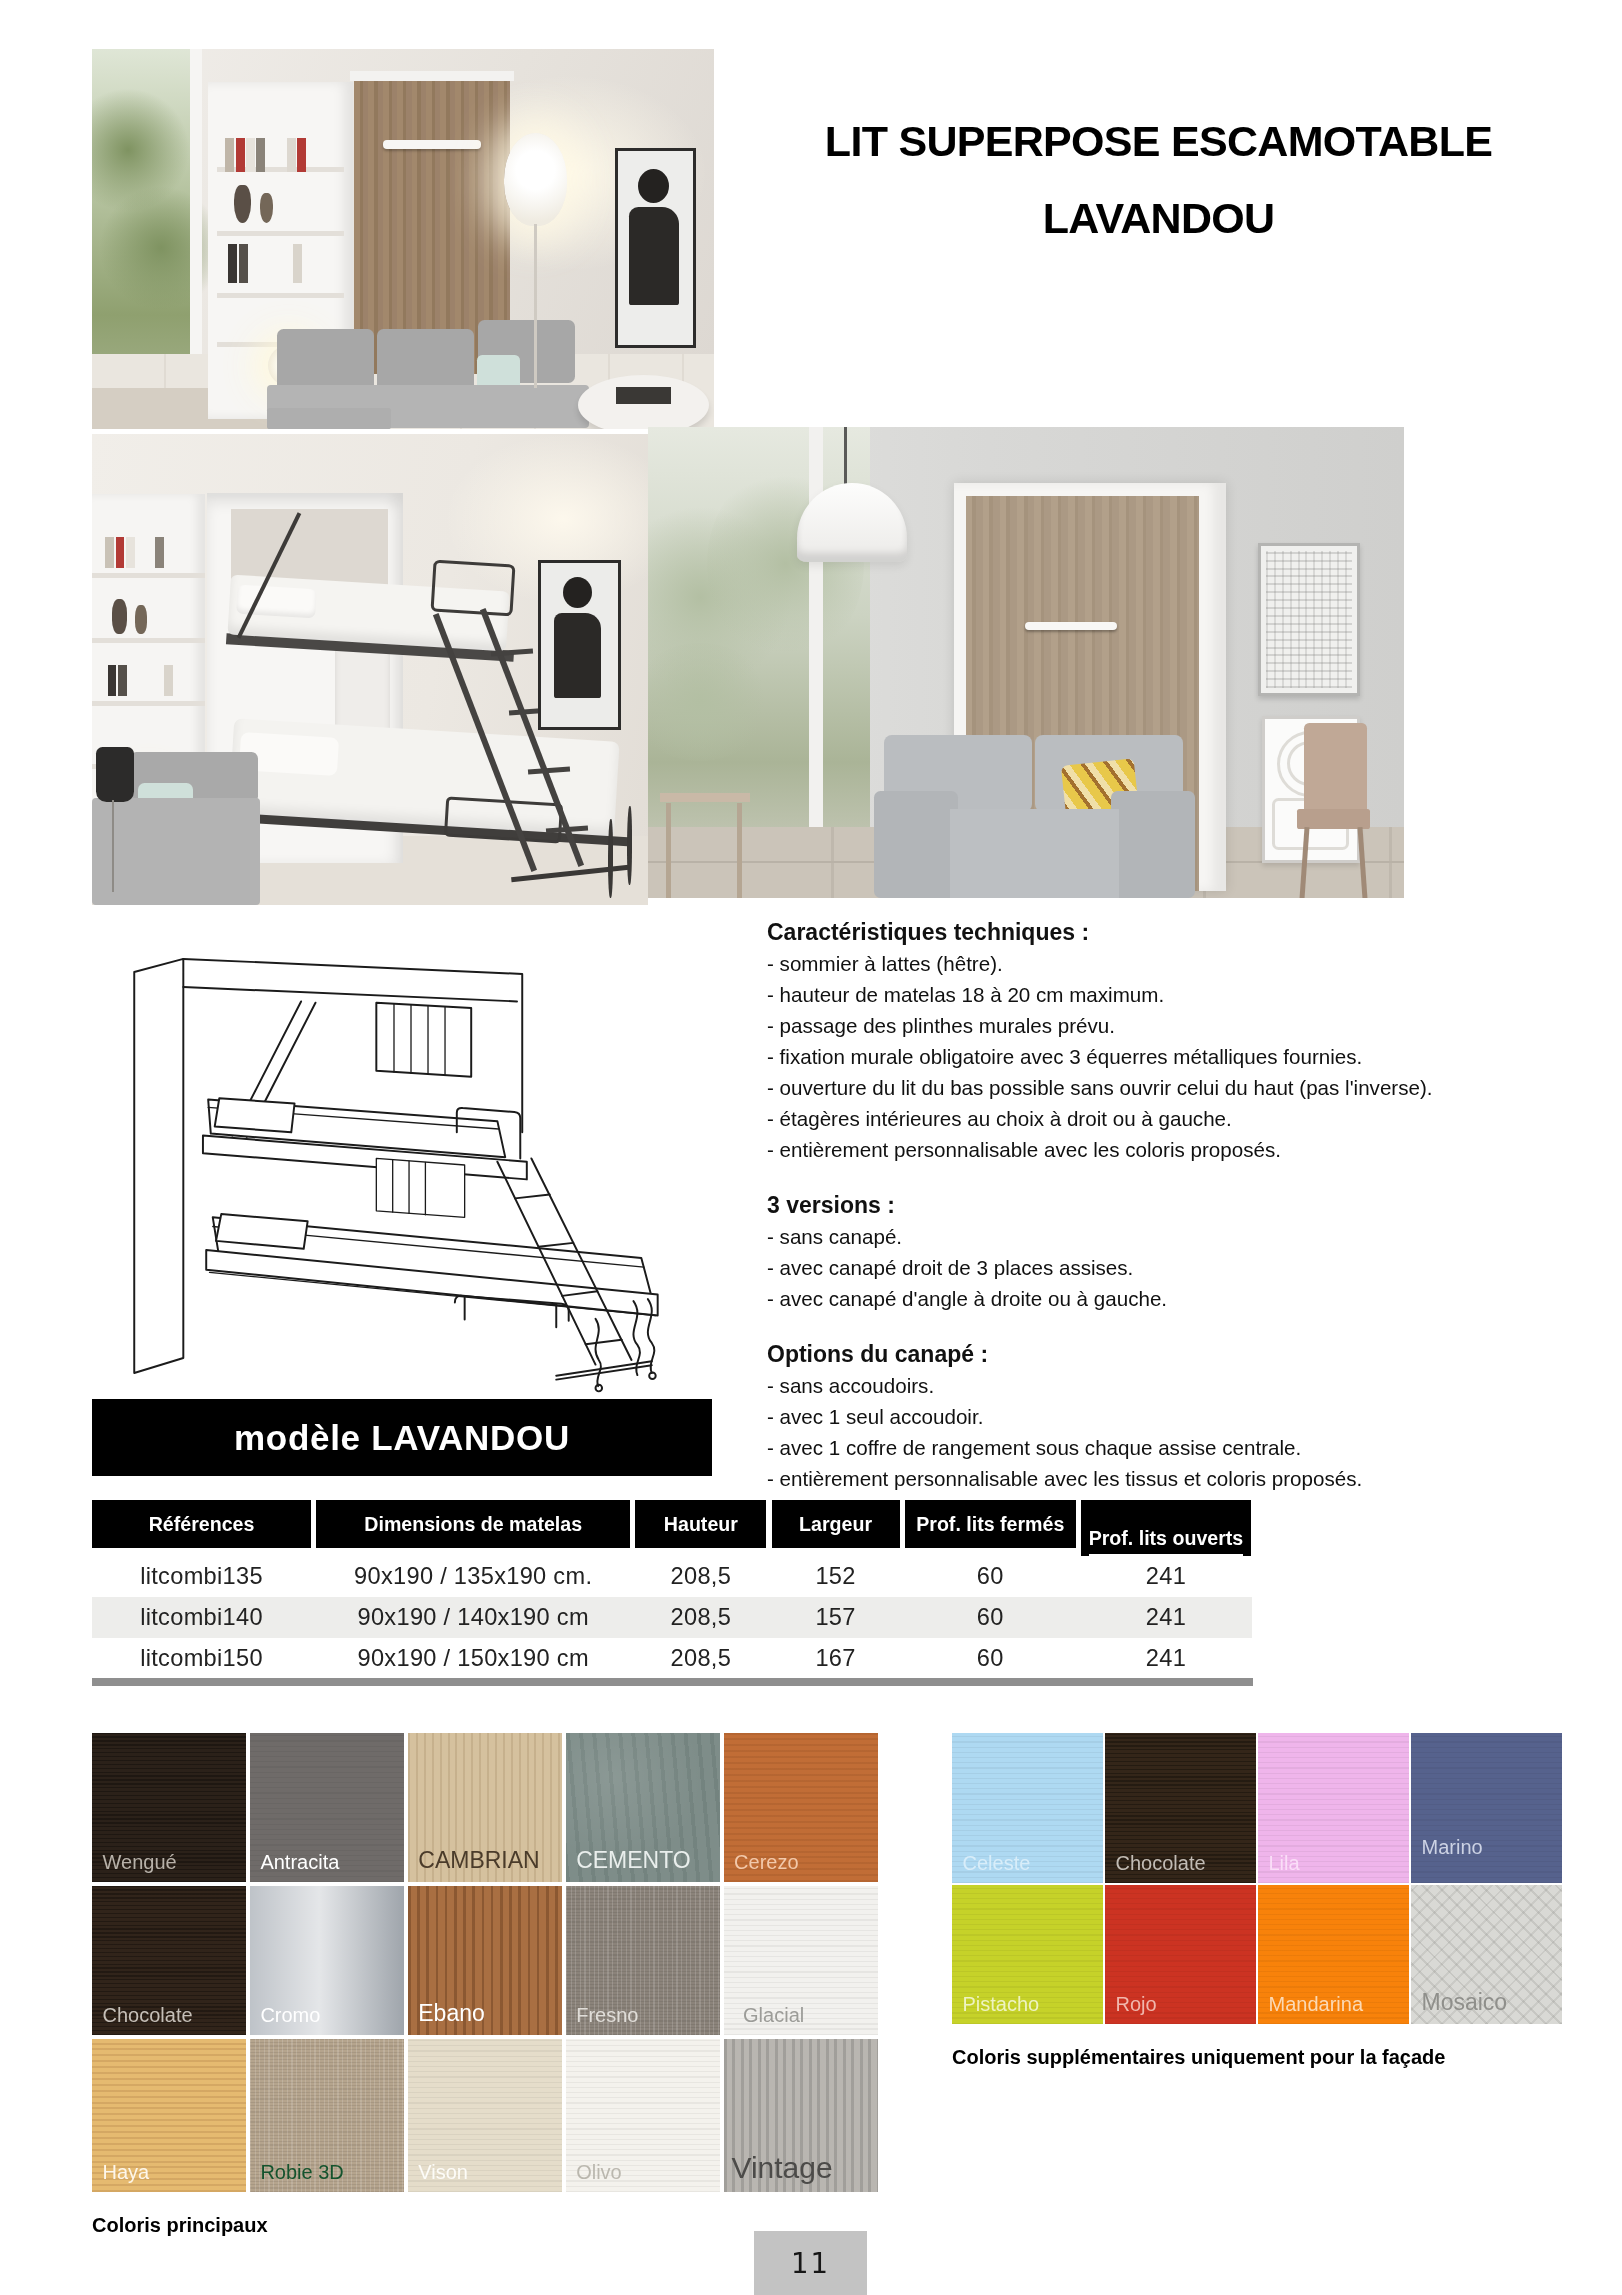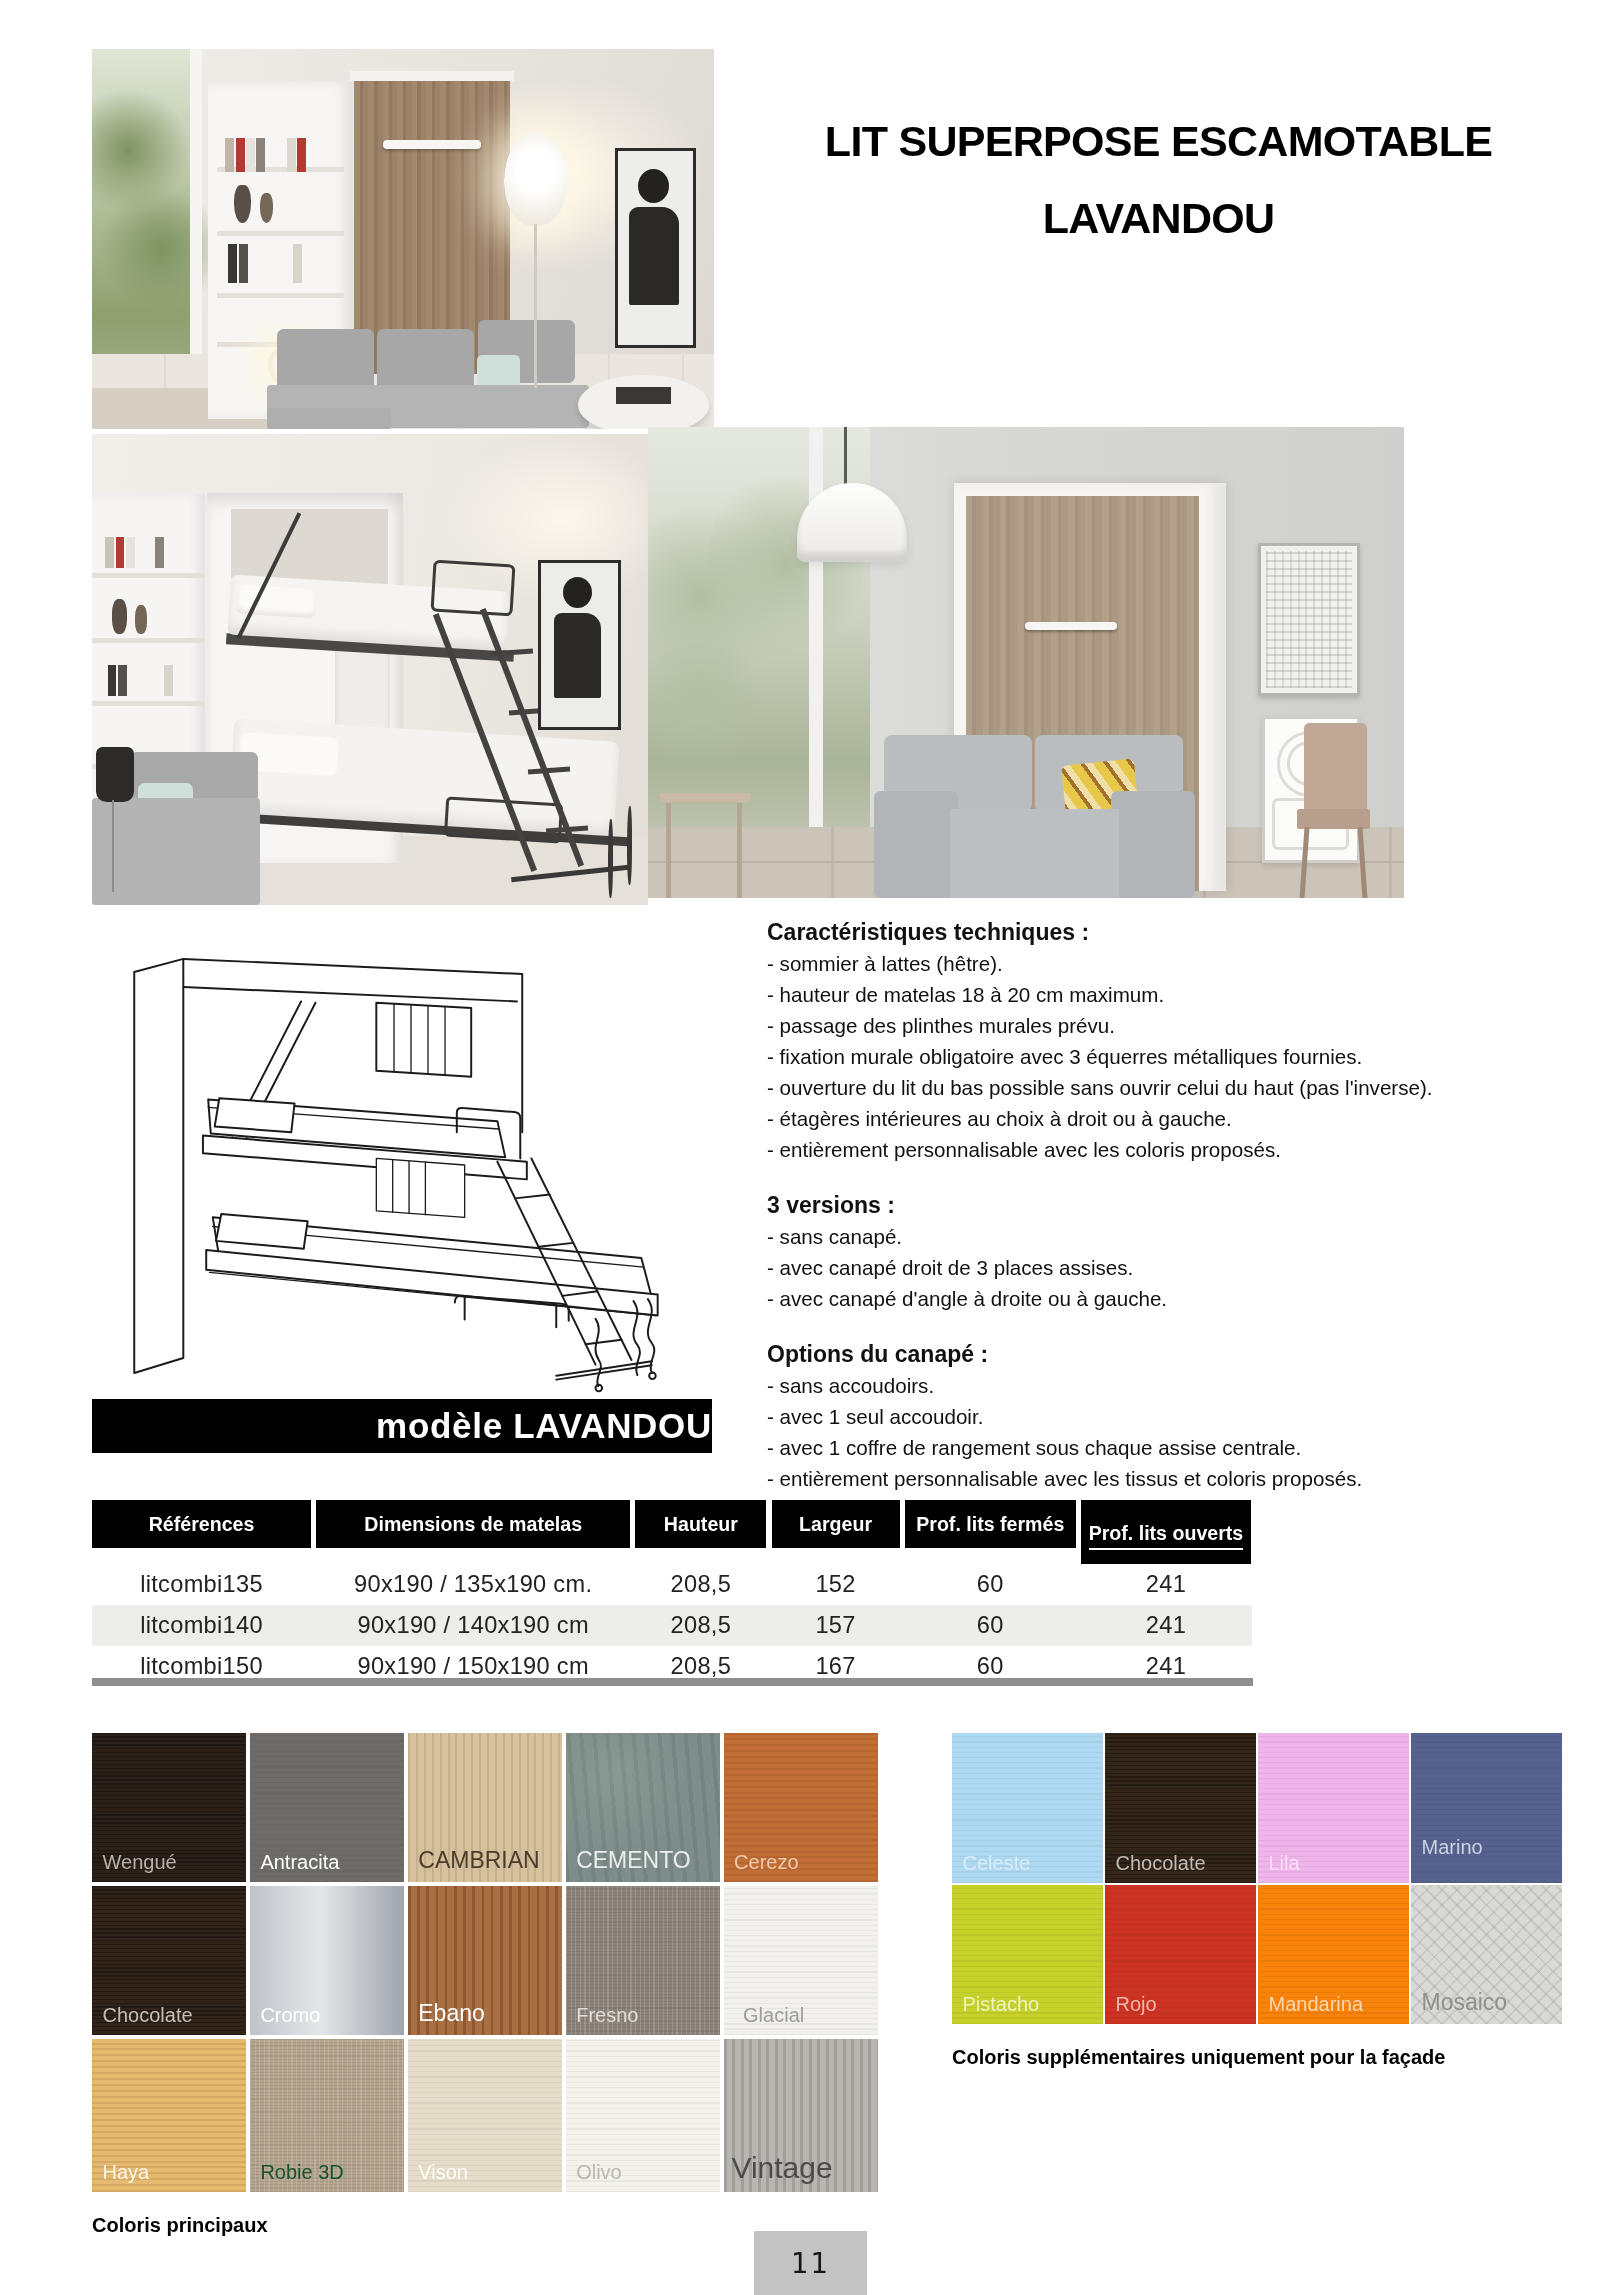--- a/index.html
+++ b/index.html
@@ -143,30 +143,30 @@
   .draw{left:98px;top:936px;width:609px;height:458px;}
   .draw svg{width:100%;height:100%;}
 
   
   .txtcol{left:767px;top:917px;width:856px;}
   .txtcol .hd{font-size:23px;font-weight:bold;line-height:31px;margin:0;}
   .txtcol .it{font-size:20.6px;line-height:31px;}
   .gap38{height:25px;}
 
   
-  .banner{left:92px;top:1399px;width:620px;height:54px;background:#000;
-          display:flex;align-items:center;justify-content:flex-end;}
+  .banner{left:92px;top:1399px;width:620px;height:77px;background:#000;
+          display:flex;align-items:center;justify-content:center;}
   .banner span{color:#fff;font-size:35px;font-weight:bold;letter-spacing:0.7px;}
 
   
   .tbl{left:92px;top:1500px;width:1160px;}
   .trow{display:grid;grid-template-columns:219px 314px 131px 128px 171px 170px;column-gap:5.2px;}
   .th{background:#000;color:#fff;font-weight:bold;font-size:19.6px;height:48px;
       display:flex;align-items:center;justify-content:center;text-align:center;}
-  .th.tall{height:64px;align-items:center;padding-top:7.9px;box-sizing:border-box;}
+  .th.tall{height:56px;align-items:flex-end;padding-top:7.9px;box-sizing:border-box;}
   .th.tall span{border-bottom:2px solid #fff;padding-bottom:3.9px;}
   .td{font-size:23.6px;color:#222;height:41px;display:flex;align-items:center;justify-content:center;
       letter-spacing:0.3px;}
   .rband{position:absolute;left:0;width:1160px;height:41px;background:#ededeb;z-index:0;}
   .trow.data{position:relative;z-index:1;}
   .graybar{left:92px;top:1678px;width:1161px;height:7.9px;background:#8f8f8f;}
 
   
   .grid{display:grid;}
   .grid-main{left:92px;top:1733px;grid-template-columns:repeat(5,154px);grid-template-rows:149px 149px 153px;gap:3.9px;}

